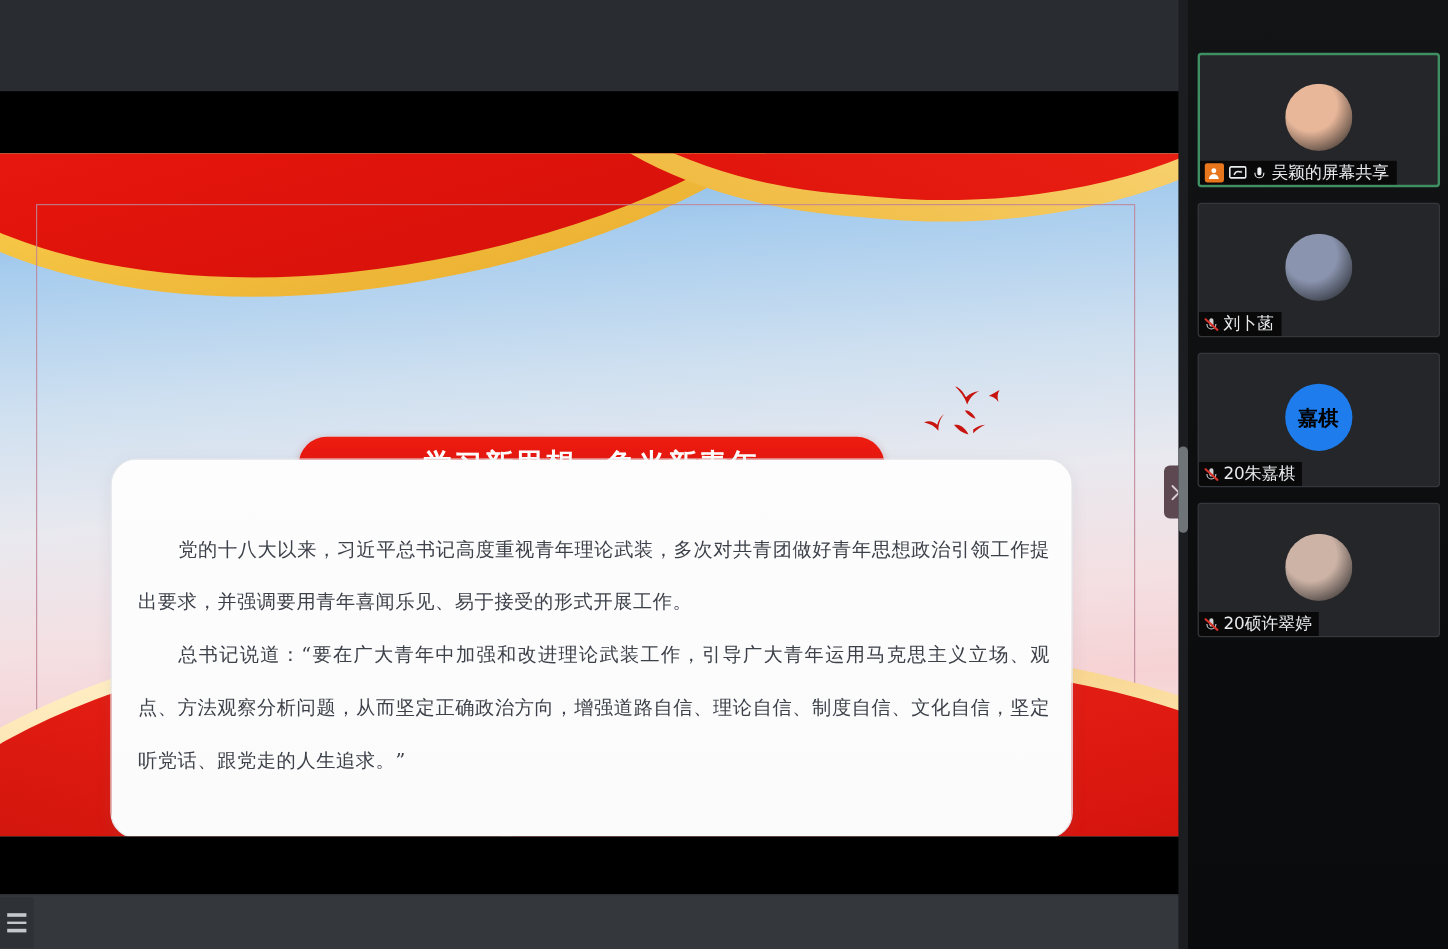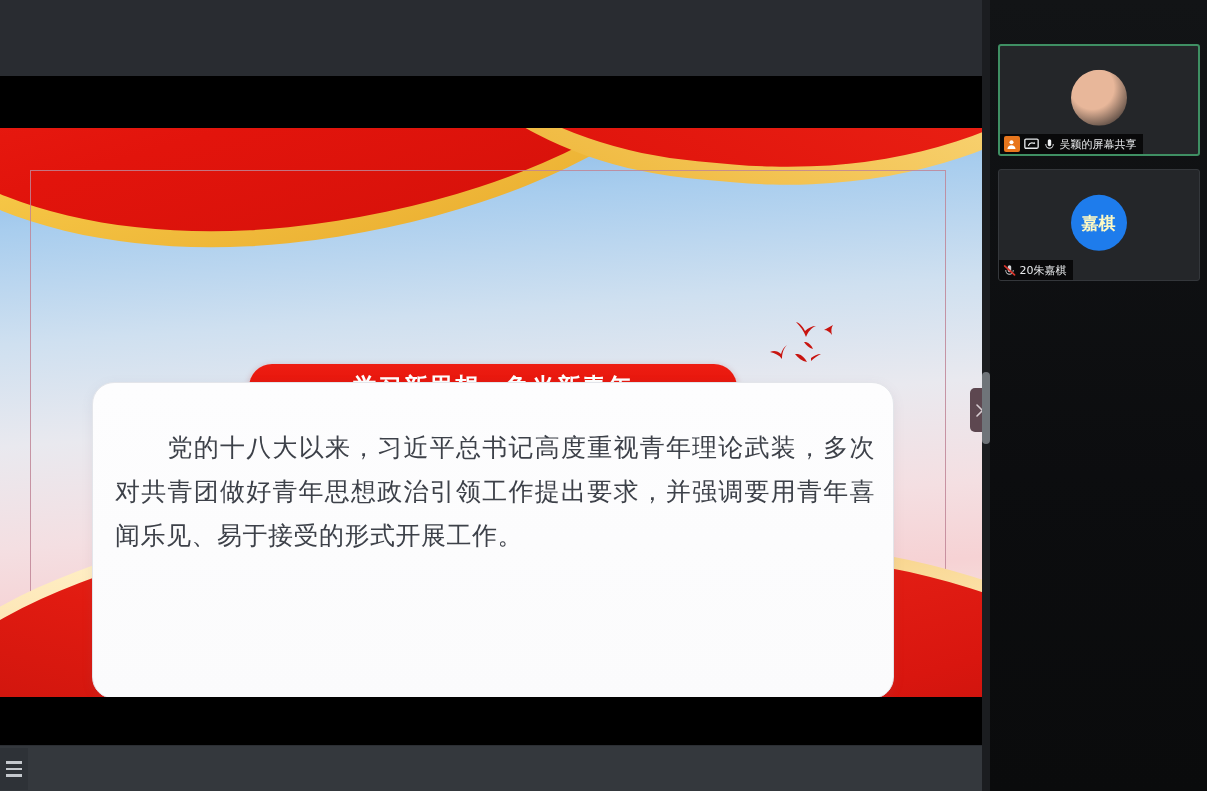--- a/index.html
+++ b/index.html
@@ -66,23 +66,23 @@
     display:flex; align-items:center; justify-content:center;
     font-family:"DejaVu Serif","Liberation Serif",serif;
     box-shadow:0 2px 7px rgba(170,0,0,.28); }
 
   
   #slide-card{ position:absolute; left:92px; top:254px; width:802px; height:317px;
     background:linear-gradient(180deg,#fdfdfe 0%,#fbfbfc 100%);
     border:1px solid #e3e5ea; border-radius:22px;
     box-shadow:0 3px 12px rgba(120,110,130,.10); }
 
-  #slide-body{ position:absolute; left:115px; top:298px; width:760px;
+  #slide-body{ position:absolute; left:115px; top:308px; width:760px;
     font-family:"DejaVu Serif","Liberation Serif",serif;
-    font-size:25px; line-height:44px; color:#3d4149; text-align:justify;
+    font-size:16px; line-height:44px; color:#3d4149; text-align:justify;
     letter-spacing:.5px; }
   #slide-body p{ text-indent:2.1em; }
 
   
   #collapse-handle{ position:absolute; left:970px; top:388px; width:20px; height:44px;
     background:#5d4750; border-radius:5px 0 0 5px;
     display:flex; align-items:center; justify-content:center;
     color:#d8cdd2; font-size:13px; }
 
   
@@ -98,26 +98,26 @@
     background:linear-gradient(180deg,#121416 0%,#0c0d0f 60%,#0a0b0c 100%);
     padding-top:44px; }
 
   .tile{ position:relative; width:202px; height:112px; margin:0 auto 13px auto;
     background:#242629; border:1px solid #34373b; border-radius:3px; overflow:hidden; }
   .tile.active{ border:2px solid #3f8f63; }
 
   .tile-avatar{ position:absolute; left:50%; top:50%;
     transform:translate(-50%,-54%); width:56px; height:56px; border-radius:50%;
     overflow:hidden; display:flex; align-items:center; justify-content:center;
-    font-size:17px; font-weight:bold; color:#fef9c3; }
+    font-size:17px; font-weight:bold; color:#000000; }
 
   .tile-label{ position:absolute; left:0; bottom:0; height:20px;
     background:rgba(0,0,0,.74); display:flex; align-items:center;
     padding:0 6px 0 4px; gap:4px; }
-  .tile-name{ color:#e9ebed; font-size:11px; white-space:nowrap;
+  .tile-name{ color:#e9ebed; font-size:14px; white-space:nowrap;
     font-family:"DejaVu Sans","Liberation Sans",sans-serif; }
 
   .badge-host{ width:16px; height:16px; background:#e8761d; border-radius:2px;
     display:flex; align-items:center; justify-content:center; flex:0 0 auto; }
   .ic{ flex:0 0 auto; display:flex; align-items:center; justify-content:center; }
 
   
   #scroll-rail{ position:absolute; left:982px; top:0; width:8px; height:791px; background:#1b1d20; }
   #scroll-thumb{ position:absolute; left:982px; top:372px; width:8px; height:72px;
     background:#6f7479; border-radius:4px; }
@@ -154,20 +154,21 @@
           <path d="M49 42c3-2 6-4 10-4-4 2-7 4-10 7z"></path>
         </g>
       </svg>
 
       <div id="slide-title">学习新思想，争当新青年</div>
 
       <div id="slide-card"></div>
 
       <div id="slide-body">
         <p>党的十八大以来，习近平总书记高度重视青年理论武装，多次对共青团做好青年思想政治引领工作提出要求，并强调要用青年喜闻乐见、易于接受的形式开展工作。</p>
+        <p>总书记说道：“要在广大青年中加强和改进理论武装工作，引导广大青年运用马克思主义立场、观点、方法观察分析问题，从而坚定正确政治方向，增强道路自信、理论自信、制度自信、文化自信，坚定听党话、跟党走的人生追求。”</p>
       </div>
     </div>
 
     <div id="letterbox-bottom"></div>
 
     <div id="collapse-handle">
       <svg width="8" height="13" viewBox="0 0 8 13">
         <path d="M1 1 L6.5 6.5 L1 12" fill="none" stroke="#d8cdd2" stroke-width="1.6" stroke-linecap="round" stroke-linejoin="round"></path>
       </svg>
     </div>
@@ -206,29 +207,63 @@
           <span class="ic">
             <svg width="13" height="13" viewBox="0 0 16 16">
               <path d="M8 1.6c-1.2 0-2.1.9-2.1 2.1v4.2c0 1.2.9 2.1 2.1 2.1s2.1-.9 2.1-2.1V3.7c0-1.2-.9-2.1-2.1-2.1z" fill="#f2f4f5"></path>
               <path d="M12 7.4v.6a4 4 0 0 1-8 0v-.6H2.9v.6A5.1 5.1 0 0 0 8 13.1 5.1 5.1 0 0 0 13.1 8v-.6z" fill="#f2f4f5"></path>
             </svg>
           </span>
           <span class="tile-name">吴颖的屏幕共享</span>
         </div>
       </div>
       <div class="tile">
-        <div class="tile-avatar" style="background: rgb(30, 124, 236);">嘉棋</div>
+        <div class="tile-avatar">
+          <div style="width:100%;height:100%;background:radial-gradient(circle at 38% 32%, #8a94ae 0%, #8a94ae 42%, rgba(0,0,0,.42) 100%);"></div>
+        </div>
         <div class="tile-label">
           <span class="ic">
             <svg width="13" height="13" viewBox="0 0 16 16">
               <g>
                 <path d="M8 1.6c-1.2 0-2.1.9-2.1 2.1v4.2c0 1.2.9 2.1 2.1 2.1s2.1-.9 2.1-2.1V3.7c0-1.2-.9-2.1-2.1-2.1z" fill="#cfd3d6"></path>
                 <path d="M12 7.4v.6a4 4 0 0 1-8 0v-.6H2.9v.6A5.1 5.1 0 0 0 8 13.1 5.1 5.1 0 0 0 13.1 8v-.6z" fill="#cfd3d6"></path>
                 <path d="M2 2.4 L14.2 13.4" stroke="#d9342b" stroke-width="2.1" stroke-linecap="round"></path>
               </g>
             </svg>
           </span>
+          <span class="tile-name">刘卜菡</span>
+        </div>
+      </div>
+      <div class="tile">
+        <div class="tile-avatar" style="background: rgb(30, 124, 236);">嘉棋</div>
+        <div class="tile-label">
+          <span class="ic">
+            <svg width="13" height="13" viewBox="0 0 16 16">
+              <g>
+                <path d="M8 1.6c-1.2 0-2.1.9-2.1 2.1v4.2c0 1.2.9 2.1 2.1 2.1s2.1-.9 2.1-2.1V3.7c0-1.2-.9-2.1-2.1-2.1z" fill="#cfd3d6"></path>
+                <path d="M12 7.4v.6a4 4 0 0 1-8 0v-.6H2.9v.6A5.1 5.1 0 0 0 8 13.1 5.1 5.1 0 0 0 13.1 8v-.6z" fill="#cfd3d6"></path>
+                <path d="M2 2.4 L14.2 13.4" stroke="#d9342b" stroke-width="2.1" stroke-linecap="round"></path>
+              </g>
+            </svg>
+          </span>
           <span class="tile-name">20朱嘉棋</span>
         </div>
       </div>
+      <div class="tile">
+        <div class="tile-avatar">
+          <div style="width:100%;height:100%;background:radial-gradient(circle at 38% 32%, #cdb3a6 0%, #cdb3a6 42%, rgba(0,0,0,.42) 100%);"></div>
+        </div>
+        <div class="tile-label">
+          <span class="ic">
+            <svg width="13" height="13" viewBox="0 0 16 16">
+              <g>
+                <path d="M8 1.6c-1.2 0-2.1.9-2.1 2.1v4.2c0 1.2.9 2.1 2.1 2.1s2.1-.9 2.1-2.1V3.7c0-1.2-.9-2.1-2.1-2.1z" fill="#cfd3d6"></path>
+                <path d="M12 7.4v.6a4 4 0 0 1-8 0v-.6H2.9v.6A5.1 5.1 0 0 0 8 13.1 5.1 5.1 0 0 0 13.1 8v-.6z" fill="#cfd3d6"></path>
+                <path d="M2 2.4 L14.2 13.4" stroke="#d9342b" stroke-width="2.1" stroke-linecap="round"></path>
+              </g>
+            </svg>
+          </span>
+          <span class="tile-name">20硕许翠婷</span>
+        </div>
+      </div>
     </div>
 
 </div>
 
 </body></html>

